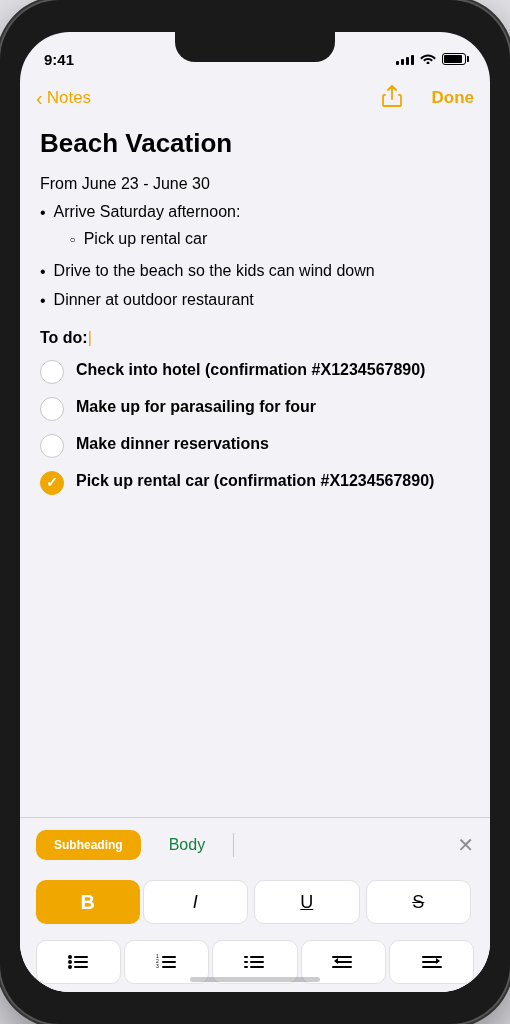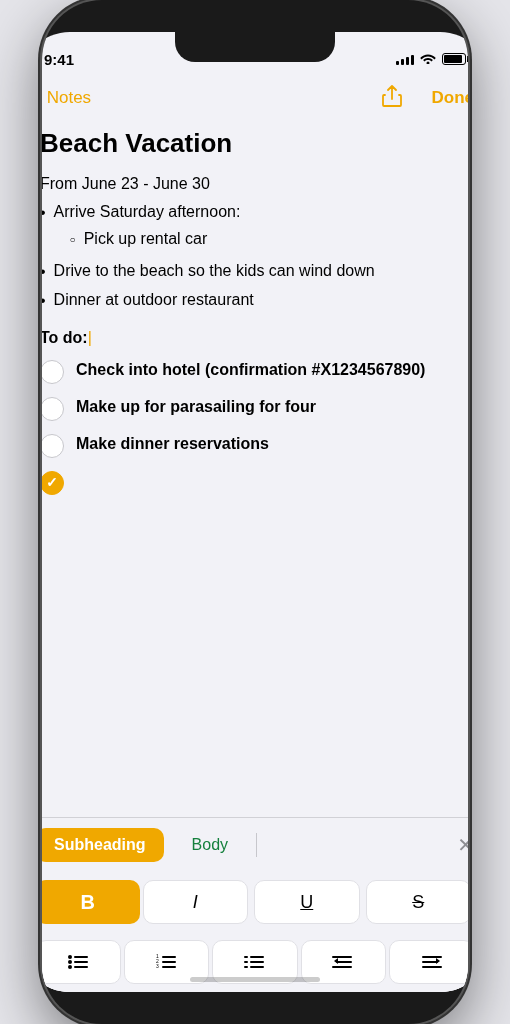--- a/index.html
+++ b/index.html
@@ -7,21 +7,21 @@
     body {
       background: #e5e5ea;
       display: flex;
       justify-content: center;
       align-items: center;
       min-height: 100vh;
       font-family: -apple-system, 'SF Pro Text', 'Helvetica Neue', Arial, sans-serif;
     }
 
     .phone-shell {
-      width: 426px;
+      width: 510px;
       height: 1024px;
       background: #1a1a1a;
       border-radius: 60px;
       position: relative;
       box-shadow: 0 0 0 2px #555, 0 0 0 4px #333, 0 20px 60px rgba(0,0,0,0.5);
       overflow: hidden;
       display: flex;
       flex-direction: column;
       align-items: center;
     }
@@ -304,21 +304,21 @@
       align-items: center;
       padding: 10px 16px;
       gap: 10px;
     }
 
     .format-pill-active {
       background: #f0a800;
       color: #fff;
       padding: 8px 18px;
       border-radius: 10px;
-      font-size: 16px;
+      font-size: 12px;
       font-weight: 600;
       cursor: pointer;
     }
 
     .format-pill-inactive {
       background: transparent;
       color: #15803d;
       padding: 8px 18px;
       font-size: 16px;
       cursor: pointer;
@@ -487,20 +487,21 @@
         <div class="todo-item">
           <div class="todo-circle"></div>
           <span class="todo-text">Make up for parasailing for four</span>
         </div>
         <div class="todo-item">
           <div class="todo-circle"></div>
           <span class="todo-text">Make dinner reservations</span>
         </div>
         <div class="todo-item">
           <div class="todo-circle checked">✓</div>
+          <span class="todo-text">Pick up rental car (confirmation #X1234567890)</span>
         </div>
       </div>
     </div>
 
     <div class="format-toolbar">
 
       <div class="format-row-1">
         <div class="format-pill-active">Subheading</div>
         <div class="format-pill-inactive">Body</div>
         <div class="format-divider"></div>

